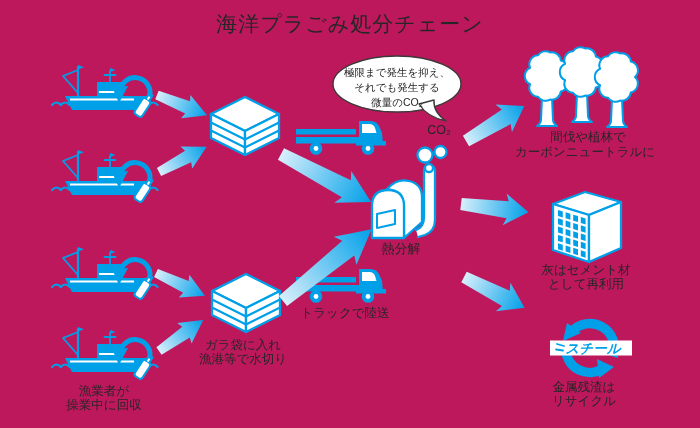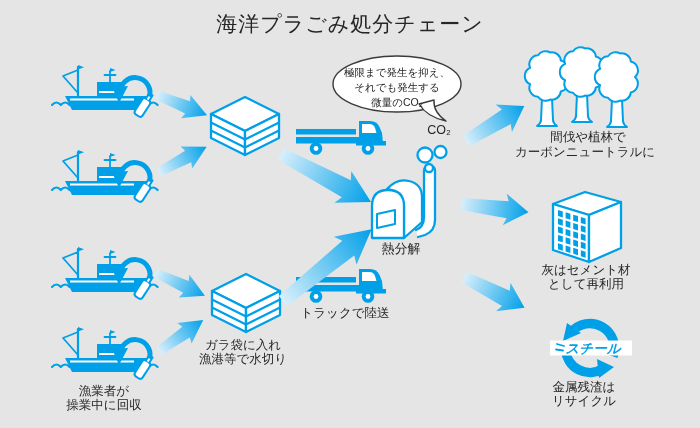--- a/index.html
+++ b/index.html
@@ -1,17 +1,17 @@
 <!DOCTYPE html>
 <html style="--blue: #00A0E9; --arrow-light: #D8EFFB; --text: #262626; --bubble: #3E3A39;"><head>
 <meta charset="utf-8">
 <style>
   :root{ --blue:#00A0E9; --arrow-light:#D8EFFB; --text:#262626; --bubble:#3E3A39; }
   html,body{margin:0;padding:0;background:#fff;}
-  #stage{position:relative;width:700px;height:428px;background:#e5e5e5;overflow:hidden;
+  #stage{position:relative;width:700px;height:428px;background:#be185d;overflow:hidden;
          font-family:"Liberation Sans",sans-serif;}
   #stage svg{position:absolute;left:0;top:0;}
   .st{fill:#fff;stroke:var(--blue);stroke-width:2.3;stroke-linejoin:round;stroke-linecap:round;}
   .st2{fill:#fff;stroke:var(--blue);stroke-width:2;stroke-linejoin:round;stroke-linecap:round;}
   .sn{fill:none;stroke:var(--blue);stroke-width:2.2;stroke-linejoin:round;stroke-linecap:round;}
   .sn18{fill:none;stroke:var(--blue);stroke-width:1.8;stroke-linejoin:round;stroke-linecap:round;}
   .fl{fill:var(--blue);stroke:none;}
   .wh{fill:#fff;stroke:none;}
   text{fill:var(--text);font-family:"Liberation Sans",sans-serif;}
   .lbl{font-size:12.5px;text-anchor:middle;}

